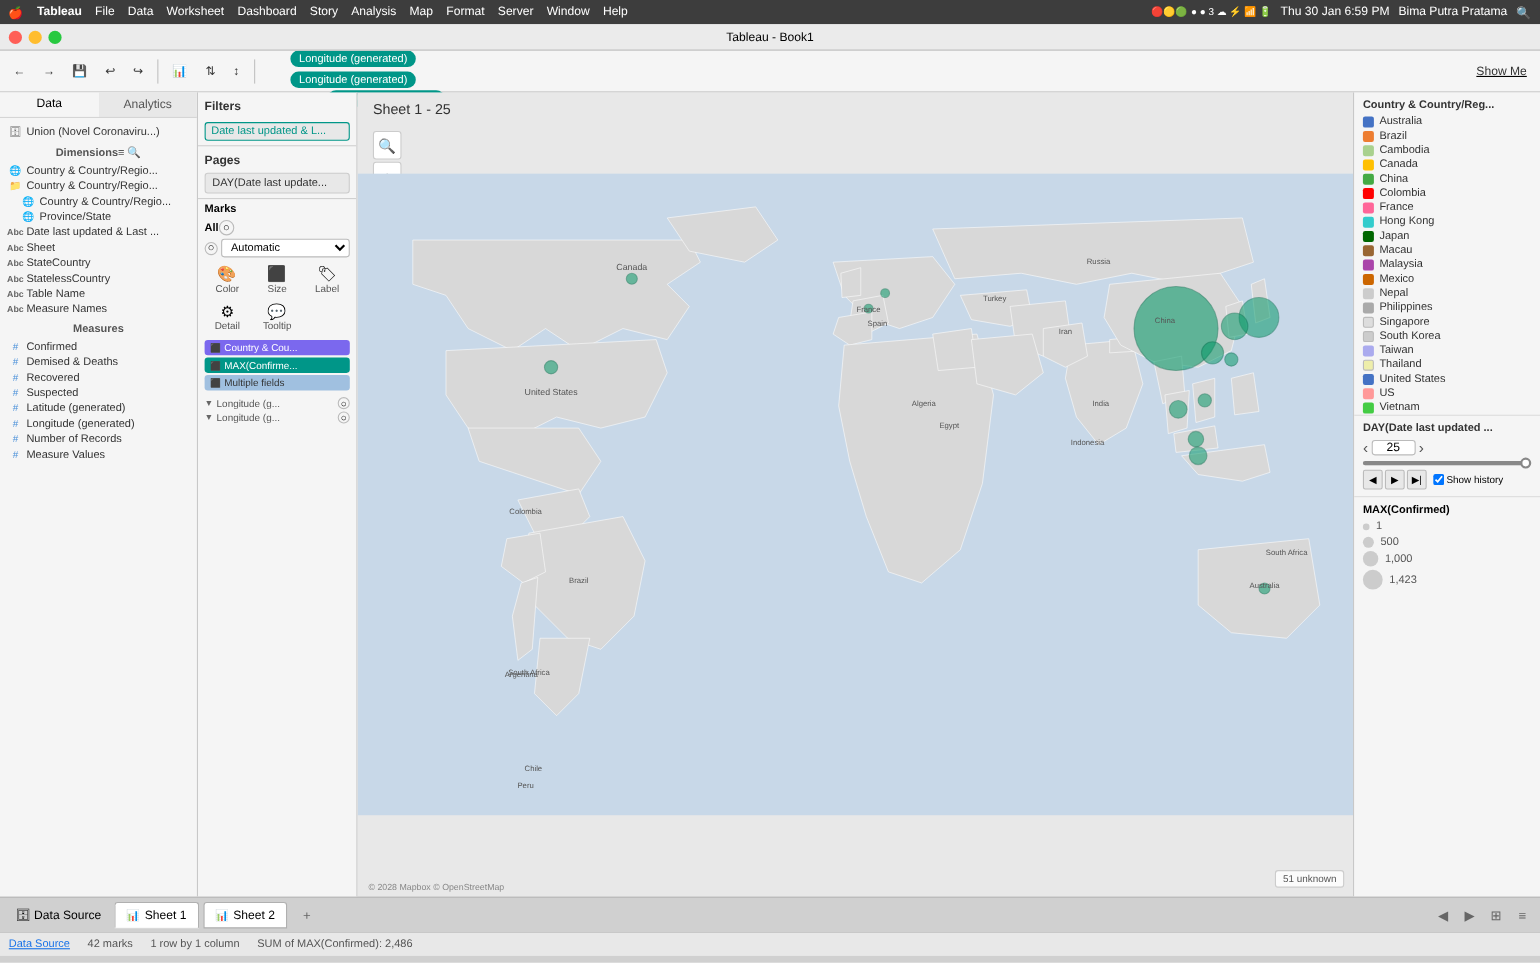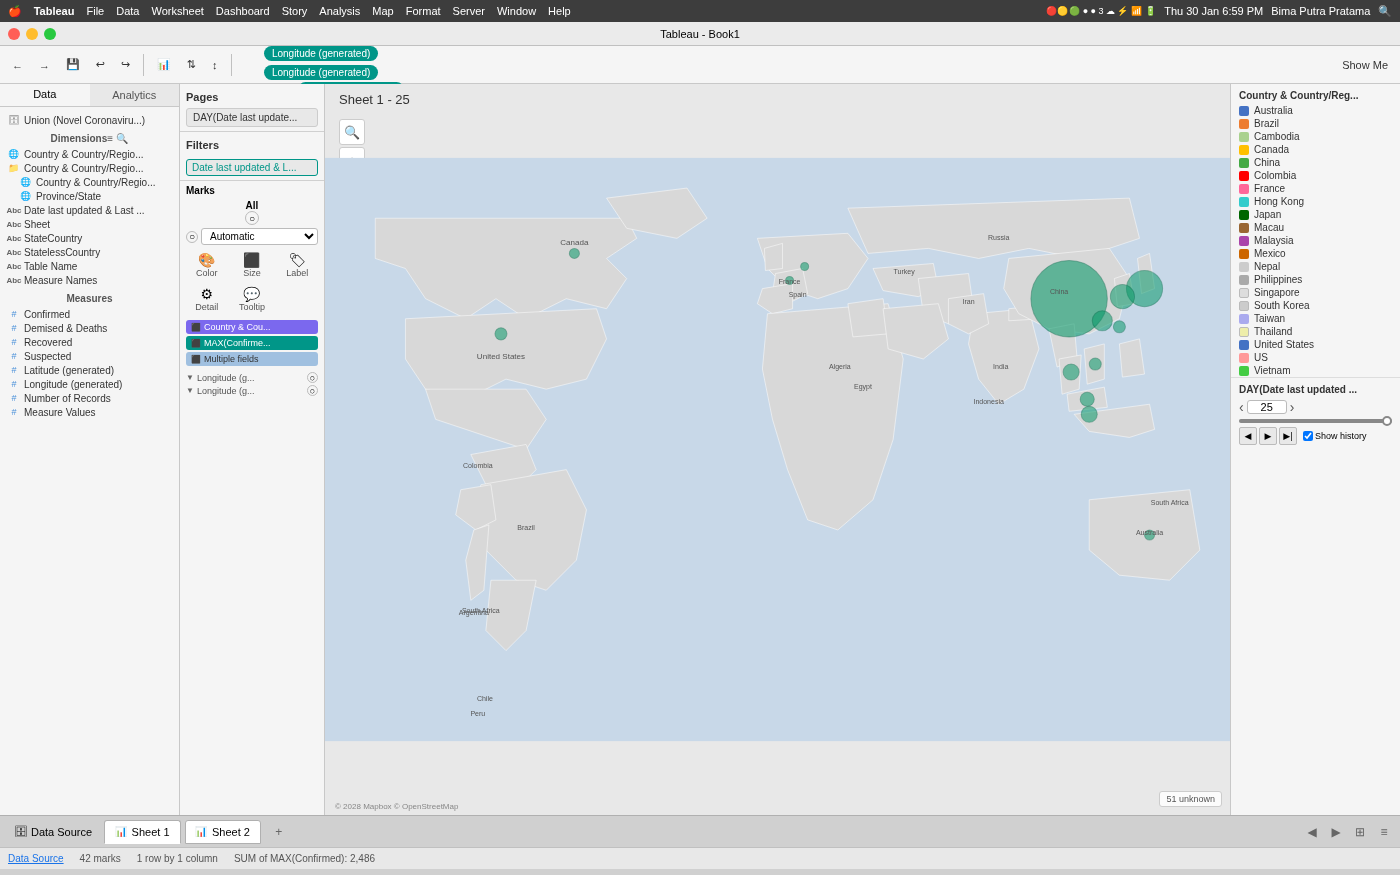--- a/index.html
+++ b/index.html
@@ -157,21 +157,21 @@
     <div style="display:flex;align-items:center;gap:4px;flex-direction:column;">
       <span style="color:#666;width:55px;">Columns</span>
       <span class="tb-pill">Longitude (generated)</span>
       <span class="tb-pill">Longitude (generated)</span>
     </div>
     <div style="display:flex;align-items:center;gap:4px;">
       <span style="color:#666;width:55px;">Rows</span>
       <span class="tb-pill2">Latitude (generated)</span>
     </div>
   </div>
-  <div style="margin-left:auto;">
+  <div style="margin-left:auto;text-decoration:underline;">
     <button class="tb-btn">Show Me</button>
   </div>
 </div>
 
 <div id="main">
 
   <div id="left-panel">
     <div id="data-analytics-tabs">
       <button class="da-tab active">Data</button>
       <button class="da-tab">Analytics</button>
@@ -265,35 +265,35 @@
         <span class="dim-text">Measure Values</span>
       </div>
     </div>
   </div>
 
   <div style="display:flex;flex:1;flex-direction:row;">
 
     <div style="width:145px;background:#f5f5f5;border-right:1px solid #c8c8c8;display:flex;flex-direction:column;overflow:hidden;">
 
       <div style="padding:4px 6px;border-bottom:1px solid #d0d0d0;">
+        <div class="panel-title">Filters</div>
+        <div class="filter-pill">Date last updated &amp; L...</div>
+      </div>
+
+      <div style="padding:4px 6px;border-bottom:1px solid #d0d0d0;">
         <div class="panel-title">Pages</div>
         <div class="pages-pill">DAY(Date last update...</div>
-      </div>
-
-      <div style="padding:4px 6px;border-bottom:1px solid #d0d0d0;">
-        <div class="panel-title">Filters</div>
-        <div class="filter-pill">Date last updated &amp; L...</div>
       </div>
 
       <div style="padding:4px 6px;flex:1;overflow-y:auto;">
         <div style="display:flex;justify-content:space-between;margin-bottom:4px;">
           <span style="font-size:10px;font-weight:bold;">Marks</span>
         </div>
 
-        <div style="display:flex;align-items:center;margin-bottom:3px;flex-direction:column;">
+        <div style="display:flex;align-items:center;margin-bottom:3px;">
           <span style="font-size:10px;font-weight:bold;">All</span>
           <span style="font-size:10px;border:1px solid #bbb;border-radius:50%;width:14px;height:14px;display:flex;align-items:center;justify-content:center;">○</span>
         </div>
 
         <div style="display:flex;align-items:center;gap:3px;margin-bottom:5px;">
           <span style="font-size:10px;border:1px solid #bbb;border-radius:50%;width:12px;height:12px;display:flex;align-items:center;justify-content:center;">○</span>
           <select class="marks-select">
             <option>Automatic</option>
           </select>
         </div>
@@ -567,20 +567,41 @@
         <div class="pb-btn">◀</div>
         <div class="pb-btn">▶</div>
         <div class="pb-btn">▶|</div>
         <label style="display:flex;align-items:center;gap:2px;font-size:9px;margin-left:4px;">
           <input type="checkbox" checked="" style="width: 10px; height: 10px;">
           <span>Show history</span>
         </label>
       </div>
     </div>
 
+    <div class="size-legend">
+      <div class="size-title">MAX(Confirmed)</div>
+      <div class="size-items">
+        <div class="size-item">
+          <div class="size-circle" style="width:6px;height:6px;"></div>
+          <span class="size-label">1</span>
+        </div>
+        <div class="size-item">
+          <div class="size-circle" style="width:10px;height:10px;"></div>
+          <span class="size-label">500</span>
+        </div>
+        <div class="size-item">
+          <div class="size-circle" style="width:14px;height:14px;"></div>
+          <span class="size-label">1,000</span>
+        </div>
+        <div class="size-item">
+          <div class="size-circle" style="width:18px;height:18px;"></div>
+          <span class="size-label">1,423</span>
+        </div>
+      </div>
+    </div>
   </div>
 
 </div>
 
 <div id="tab-bar">
   <span style="font-size:11px;padding:2px 8px;cursor:pointer;display:flex;align-items:center;gap:3px;">
     <span>🗄</span>
     <span>Data Source</span>
   </span>
   <div class="sheet-tab active">

